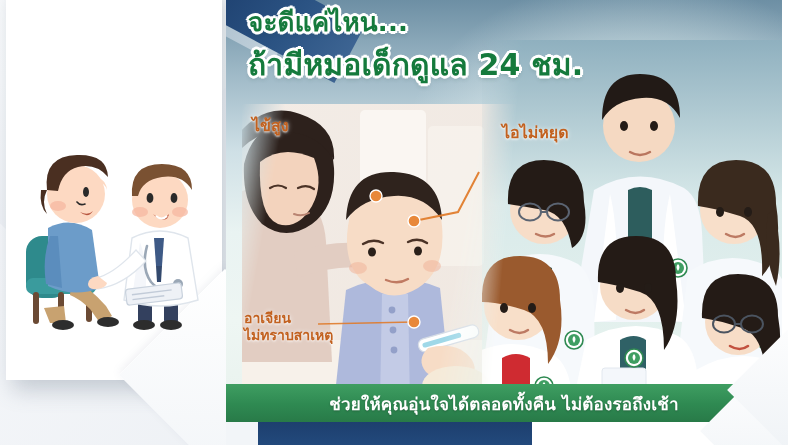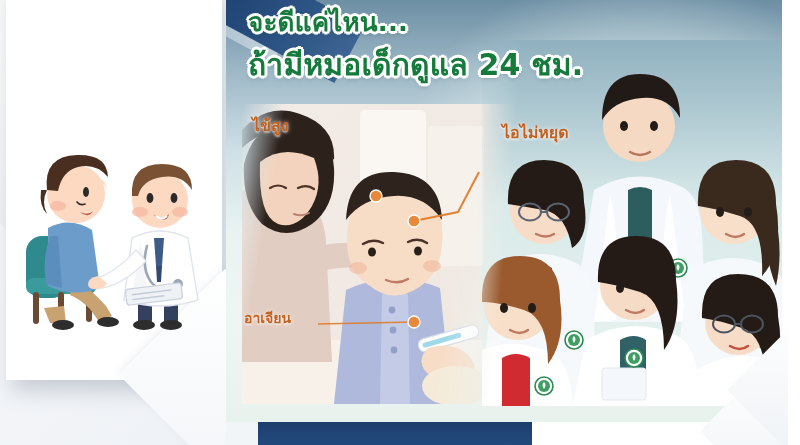--- a/index.html
+++ b/index.html
@@ -373,23 +373,27 @@
 
     <div class="headline">
       <div class="hl hl1">จะดีแค่ไหน...</div>
       <div class="hl hl2">ถ้ามีหมอเด็กดูแล 24 ชม.</div>
     </div>
 
     <div class="callout co-fever">ไข้สูง</div>
     <div class="callout co-cough">ไอไม่หยุด</div>
     <div class="callout co-vomit">
       <div>อาเจียน</div>
+      <div>ไม่ทราบสาเหตุ</div>
     </div>
 
     <div class="bluebar"></div>
+    <div class="greenbar">
+      <span class="greenbar-txt">ช่วยให้คุณอุ่นใจได้ตลอดทั้งคืน ไม่ต้องรอถึงเช้า</span>
+    </div>
     <div class="bluewedge-l"></div>
     <div class="bluewedge-r"></div>
     <div class="white-fold"></div>
   </div>
 
   <div class="right-margin"></div>
   <div class="right-fold"></div>
 </div>
 
 </body></html>

